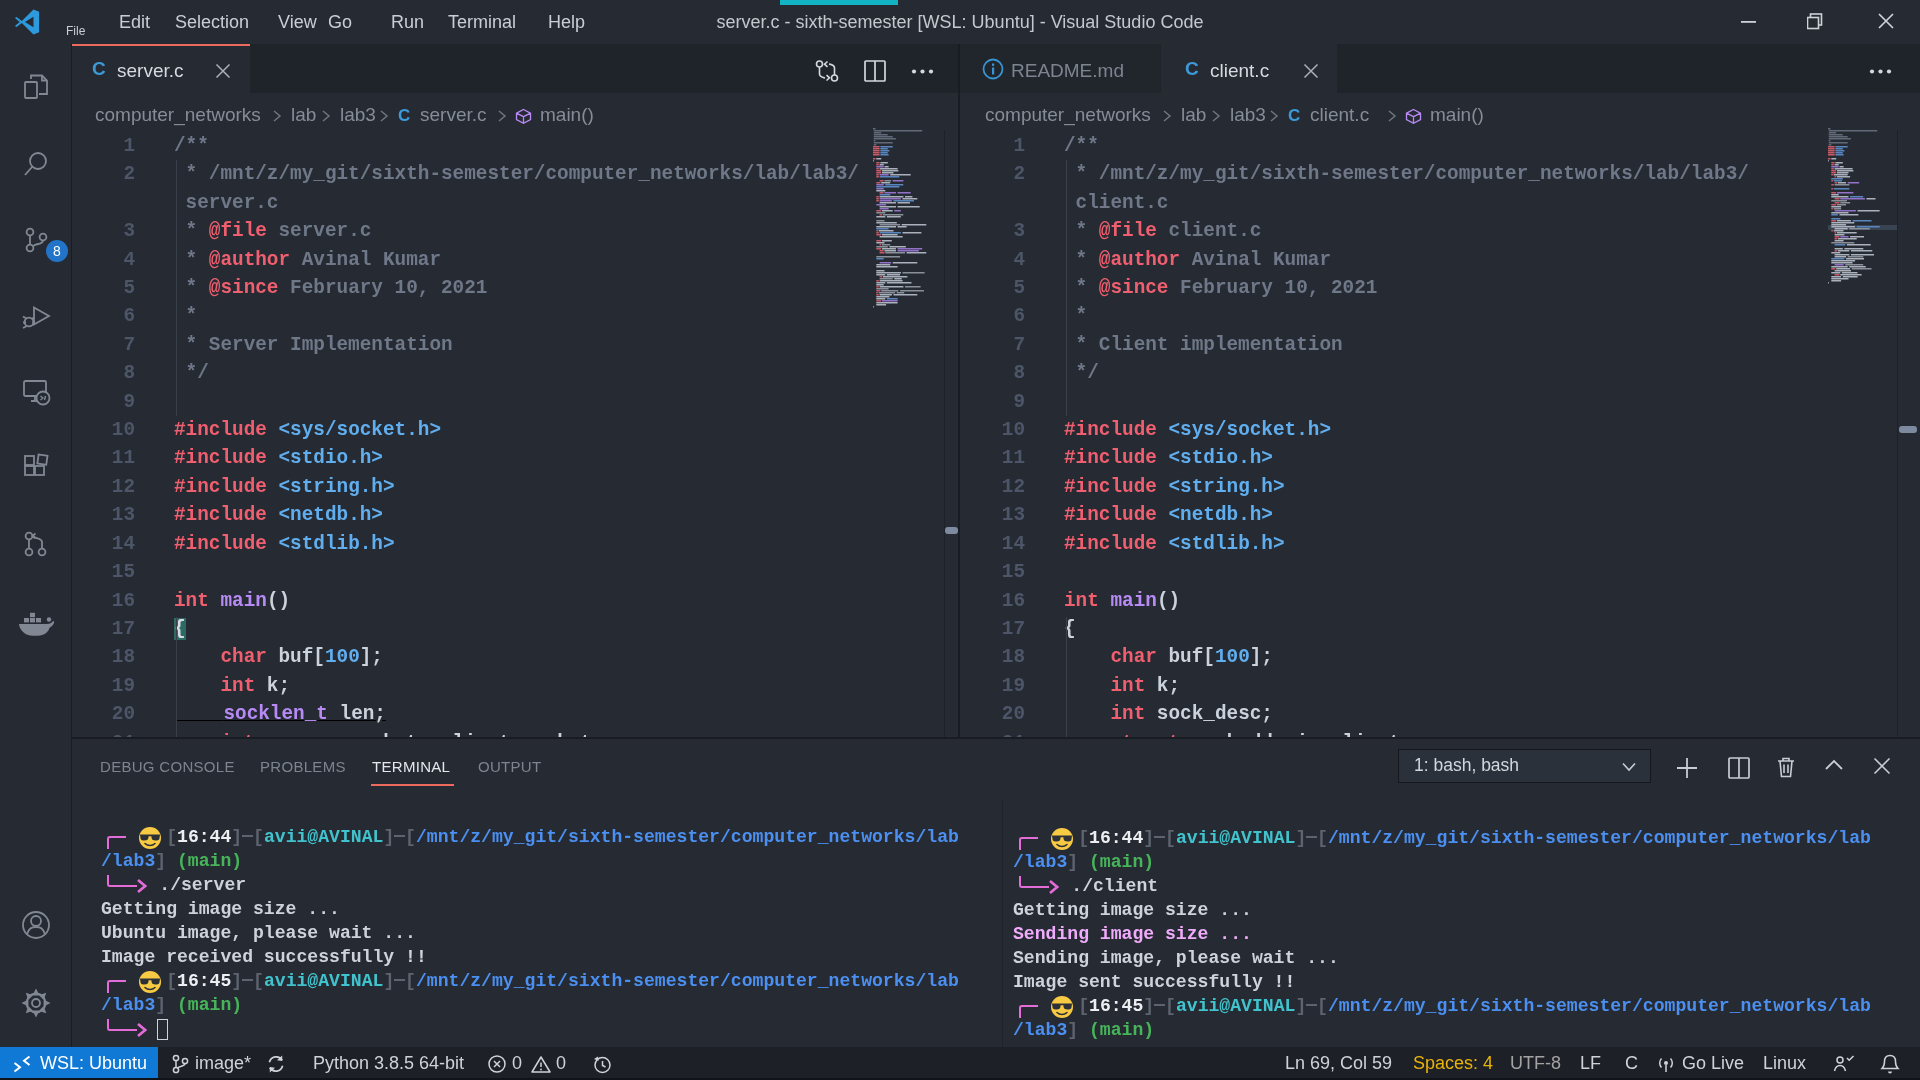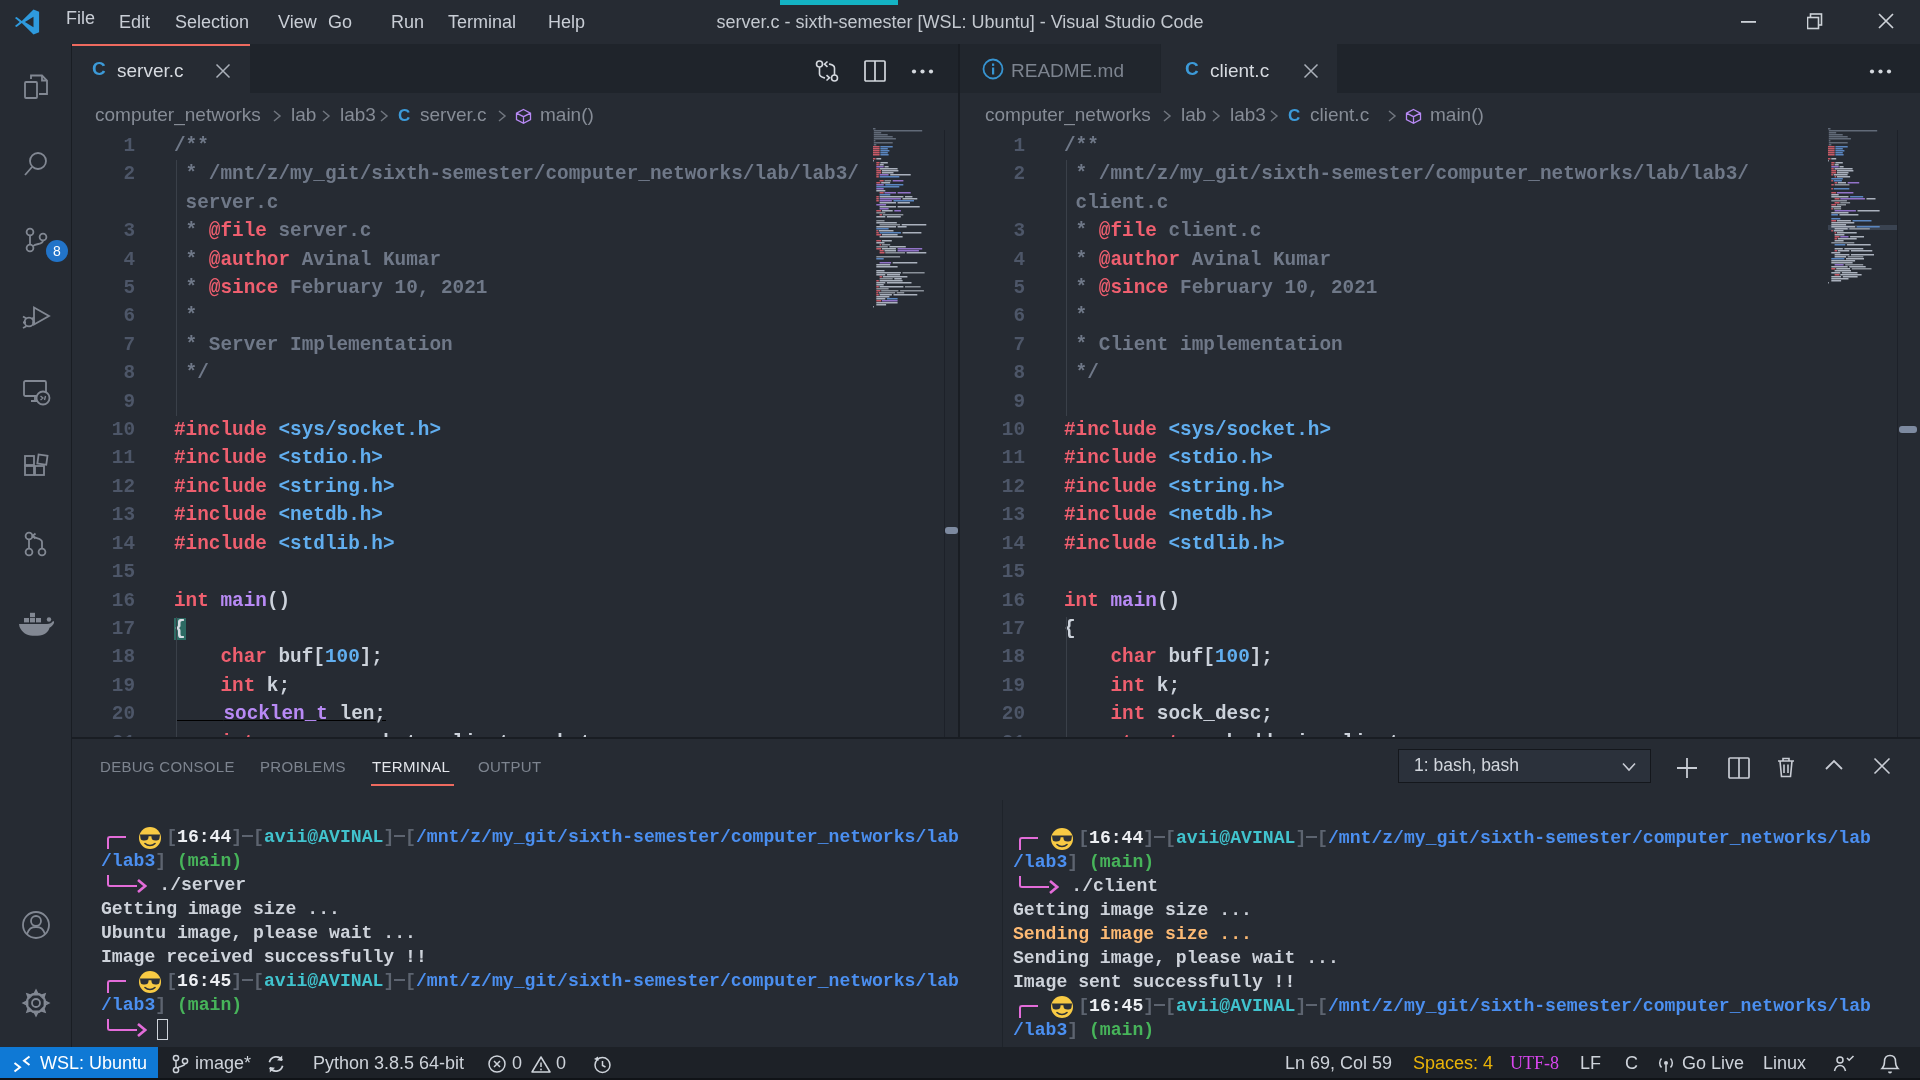--- a/index.html
+++ b/index.html
@@ -17,21 +17,21 @@
 <div class="abs" style="left:0;top:44px;width:72px;height:1003px;background:#262b33;border-right:1px solid #191d23;"></div>
 <div class="abs" style="left:72px;top:93px;width:1848px;height:644px;background:#262b33;"></div>
 <div class="abs" style="left:72px;top:737px;width:1848px;height:310px;background:#262b33;border-top:2px solid #191d23;"></div>
 <div class="abs" style="left:0;top:1047px;width:1920px;height:33px;background:#1d2127;"></div>
 <div class="abs" style="left:0;top:1047px;width:158px;height:33px;background:#0f79d5;"></div>
 <div class="abs" style="left:958px;top:44px;width:2px;height:693px;background:#191d23;"></div>
 <svg class="abs" style="left:14px;top:9px;" width="26" height="26" viewBox="0 0 26 26">
     <path d="M25.1 2.7 L19.5 0.5 L7.8 12 L2.6 8.1 L0.9 9 L5.7 13 L0.9 17 L2.6 17.9 L7.8 14 L19.5 25.5 L25.1 23.3 Z" fill="#2e9ade"></path>
     <path d="M19.5 7.8 L10.9 13 L19.5 18.2 Z" fill="#262b33"></path>
   </svg>
-<div class="abs" style="left:66px;top:8px;font-size:18px;color:#c9ced6;">File</div>
+<div class="abs" style="left:66px;top:24px;font-size:12px;color:#c9ced6;">File</div>
 <div class="abs" style="left:119px;top:12px;font-size:18px;color:#c9ced6;">Edit</div>
 <div class="abs" style="left:175px;top:12px;font-size:18px;color:#c9ced6;">Selection</div>
 <div class="abs" style="left:278px;top:12px;font-size:18px;color:#c9ced6;">View</div>
 <div class="abs" style="left:328px;top:12px;font-size:18px;color:#c9ced6;">Go</div>
 <div class="abs" style="left:391px;top:12px;font-size:18px;color:#c9ced6;">Run</div>
 <div class="abs" style="left:448px;top:12px;font-size:18px;color:#c9ced6;">Terminal</div>
 <div class="abs" style="left:548px;top:12px;font-size:18px;color:#c9ced6;">Help</div>
 <div class="abs" style="left:660px;top:12px;width:600px;text-align:center;font-size:18px;color:#c3c8cf;">server.c - sixth-semester [WSL: Ubuntu] - Visual Studio Code</div>
 <svg class="abs" style="left:1740px;top:13px;" width="20" height="18" viewBox="0 0 20 18">
     <rect x="1" y="8" width="15" height="1.8" fill="#cdd2d8"></rect>
@@ -626,21 +626,21 @@
     <path d="M7 17.5 C9.8 20.2 14.2 20.2 17 17.5" stroke="#2c3137" stroke-width="1.6" fill="none" stroke-linecap="round"></path>
   </svg>
 <div class="abs mono term" style="left:1078.2px;top:826px;"><span style="color:#5d6470">[</span><span style="color:#eceef2;font-weight:700">16:44</span><span style="color:#5d6470">]</span><span class="tdash"></span><span style="color:#5d6470">[</span><span style="color:#41c3ce;font-weight:700">avii@AVINAL</span><span style="color:#5d6470">]</span><span class="tdash"></span><span style="color:#5d6470">[</span><span style="color:#4b8ff0;font-weight:700">/mnt/z/my_git/sixth-semester/computer_networks/lab</span></div>
 <div class="abs mono term" style="left:1013px;top:850px;"><span style="color:#4b8ff0;font-weight:700">/lab3</span><span style="color:#5d6470">]</span><span> </span><span style="color:#47b45a">(main)</span></div>
 <div class="abs" style="left:1018.5px;top:876.0px;width:30px;height:12px;border-left:2.4px solid #e36cd9;border-bottom:2.4px solid #e36cd9;border-bottom-left-radius:3px;"></div>
 <svg class="abs" style="left:1048.5px;top:879.5px;" width="10" height="14" viewBox="0 0 10 14">
     <path d="M1 1 L8.2 7 L1 13" stroke="#e36cd9" stroke-width="2.6" fill="none"></path>
   </svg>
 <div class="abs mono term" style="left:1071.3px;top:874px;color:#ced3db;">./client</div>
 <div class="abs mono term" style="left:1013px;top:898px;color:#ced3db;">Getting image size ...</div>
-<div class="abs mono term" style="left:1013px;top:922px;color:#fdba74;">Sending image size ...</div>
+<div class="abs mono term" style="left:1013px;top:922px;color:#f0abfc;">Sending image size ...</div>
 <div class="abs mono term" style="left:1013px;top:946px;color:#ced3db;">Sending image, please wait ...</div>
 <div class="abs mono term" style="left:1013px;top:970px;color:#ced3db;">Image sent successfully !!</div>
 <div class="abs" style="left:1018.5px;top:1005.0px;width:19px;height:13px;border-left:2.4px solid #e36cd9;border-top:2.4px solid #e36cd9;border-top-left-radius:3px;"></div>
 <svg class="abs" style="left:1049.58px;top:995px;" width="24" height="24" viewBox="0 0 24 24">
     <circle cx="12" cy="12" r="11" fill="#f8ca44"></circle>
     <path d="M2 8.5 H22 L21.5 12.3 C21.2 14 19.8 14.7 17.6 14.4 L15.9 14.2 C14.5 14 13.8 13.3 13.6 12 L13.4 10.3 H10.6 L10.4 12 C10.2 13.3 9.5 14 8.1 14.2 L6.4 14.4 C4.2 14.7 2.8 14 2.5 12.3 Z" fill="#2c3137"></path>
     <path d="M7 17.5 C9.8 20.2 14.2 20.2 17 17.5" stroke="#2c3137" stroke-width="1.6" fill="none" stroke-linecap="round"></path>
   </svg>
 <div class="abs mono term" style="left:1078.2px;top:994px;"><span style="color:#5d6470">[</span><span style="color:#eceef2;font-weight:700">16:45</span><span style="color:#5d6470">]</span><span class="tdash"></span><span style="color:#5d6470">[</span><span style="color:#41c3ce;font-weight:700">avii@AVINAL</span><span style="color:#5d6470">]</span><span class="tdash"></span><span style="color:#5d6470">[</span><span style="color:#4b8ff0;font-weight:700">/mnt/z/my_git/sixth-semester/computer_networks/lab</span></div>
 <div class="abs mono term" style="left:1013px;top:1018px;"><span style="color:#4b8ff0;font-weight:700">/lab3</span><span style="color:#5d6470">]</span><span> </span><span style="color:#47b45a">(main)</span></div>
@@ -674,21 +674,21 @@
   </svg>
 <div class="abs" style="left:556px;top:1052.5px;font-size:18px;color:#ced3da;">0</div>
 <svg class="abs" style="left:592px;top:1054px;" width="20" height="20" viewBox="0 0 20 20">
     <circle cx="10.5" cy="11" r="7.5" stroke="#ced3da" stroke-width="1.5" fill="none"></circle>
     <path d="M10.5 7 V11.5 L13.5 13" stroke="#ced3da" stroke-width="1.5" fill="none"></path>
     <path d="M2 5 L6 2.5 L6.5 7 Z" fill="#ced3da"></path>
   </svg>
 <div class="abs" style="left:617px;top:1085px;font-size:18px;color:#ced3da;">3 hrs 34 mins</div>
 <div class="abs" style="left:1285px;top:1052.5px;font-size:18px;color:#ced3da;">Ln 69, Col 59</div>
 <div class="abs" style="left:1413px;top:1052.5px;font-size:18px;color:#eab308;">Spaces: 4</div>
-<div class="abs" style="left:1510px;top:1052.5px;font-size:18px;color:#d946ef;font-family:Liberation Serif, serif;">UTF-8</div>
+<div class="abs" style="left:1510px;top:1052.5px;font-size:18px;color:#a3a3a3;">UTF-8</div>
 <div class="abs" style="left:1580px;top:1052.5px;font-size:18px;color:#ced3da;">LF</div>
 <div class="abs" style="left:1625px;top:1052.5px;font-size:18px;color:#ced3da;">C</div>
 <svg class="abs" style="left:1655px;top:1053px;" width="22" height="22" viewBox="0 0 22 22">
     <circle cx="11" cy="10" r="2" fill="#ced3da"></circle>
     <path d="M6.5 5.5 A6.5 6.5 0 0 0 6.5 14.5 M15.5 5.5 A6.5 6.5 0 0 1 15.5 14.5" stroke="#ced3da" stroke-width="1.5" fill="none"></path>
     <path d="M11 12 V19" stroke="#ced3da" stroke-width="1.5"></path>
   </svg>
 <div class="abs" style="left:1682px;top:1052.5px;font-size:18px;color:#ced3da;">Go Live</div>
 <div class="abs" style="left:1763px;top:1052.5px;font-size:18px;color:#ced3da;">Linux</div>
 <svg class="abs" style="left:1832px;top:1054px;" width="24" height="20" viewBox="0 0 24 20">

